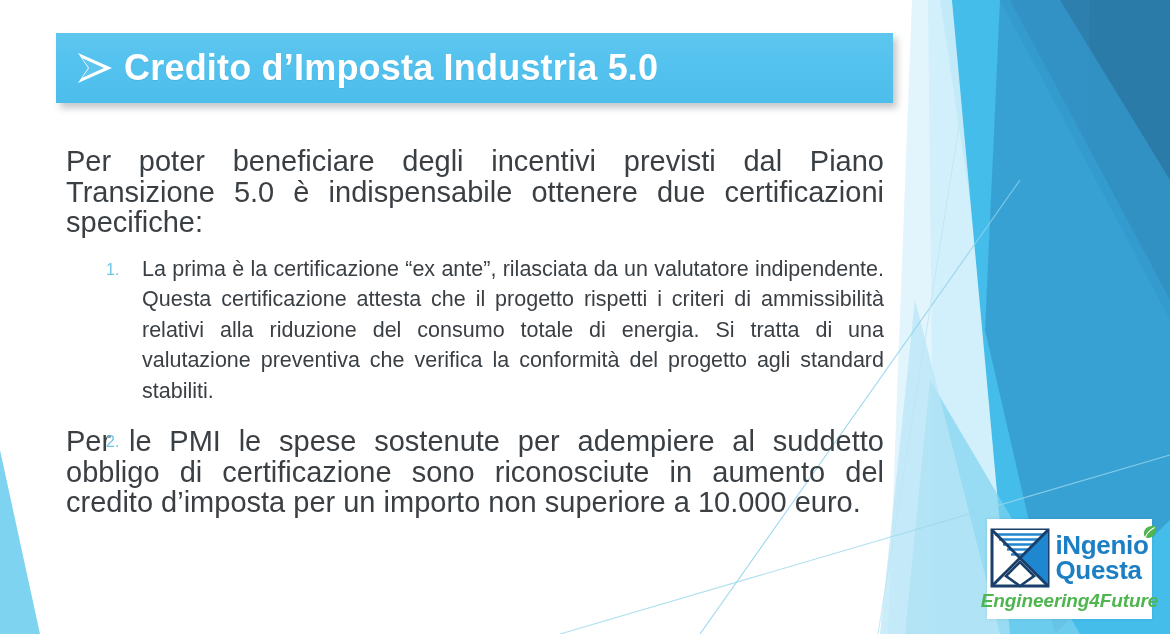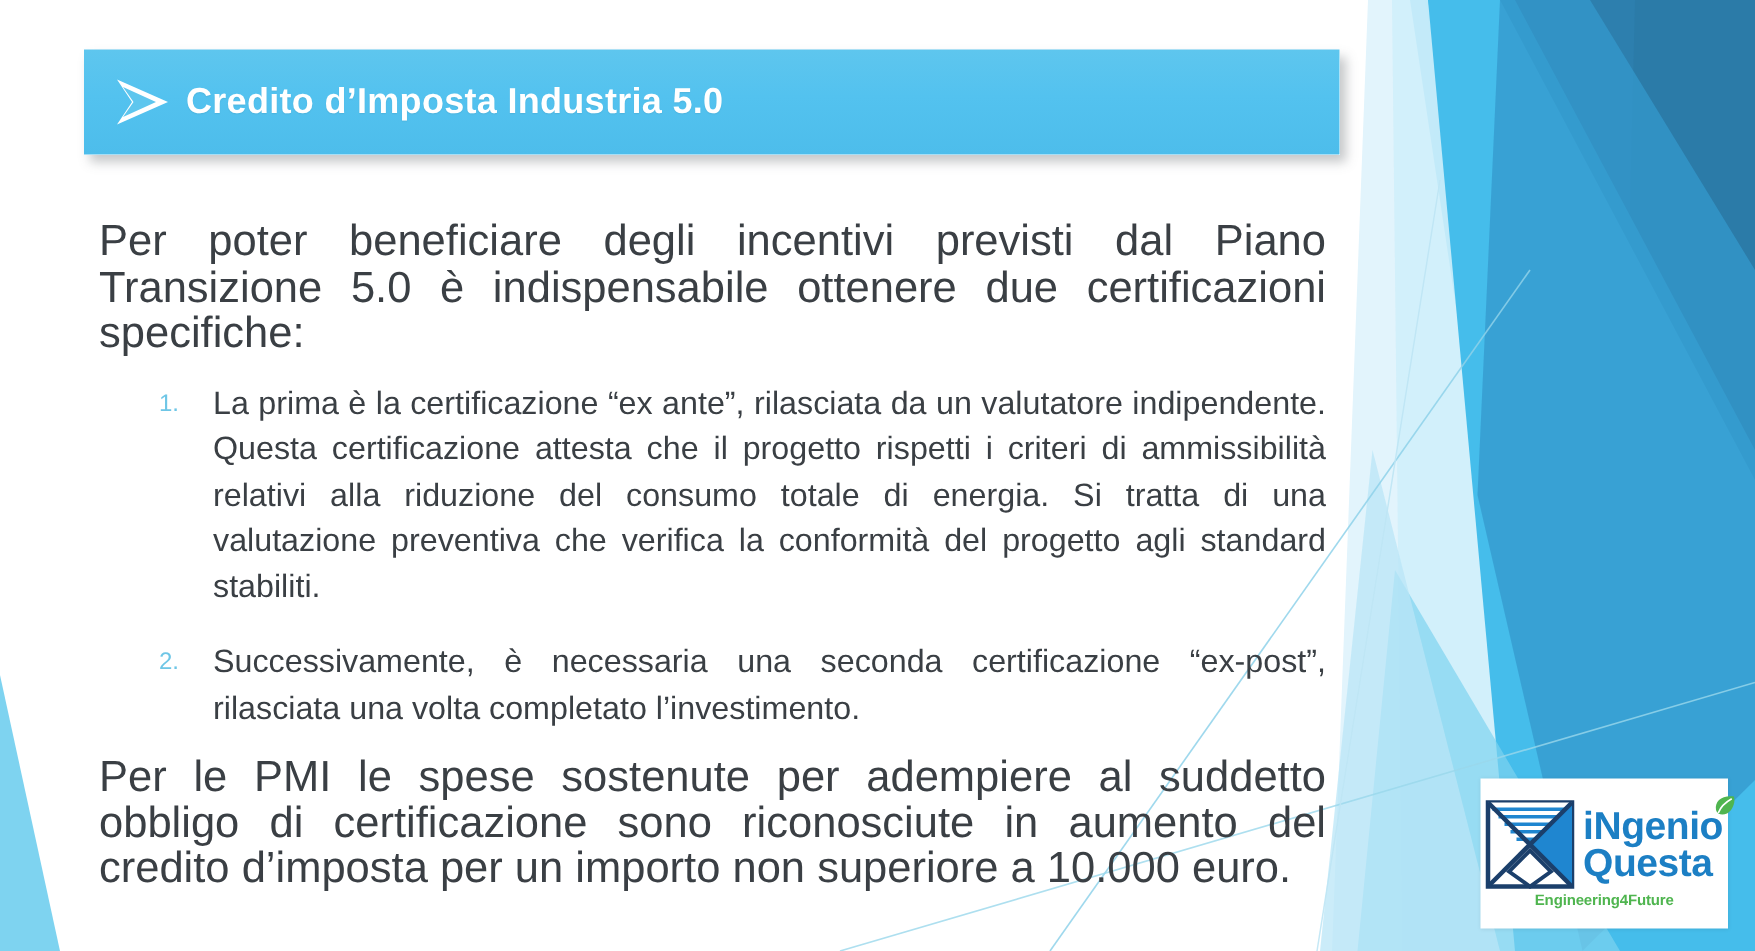--- a/index.html
+++ b/index.html
@@ -47,21 +47,21 @@
   }
   #title-chevron {
     width: 46px;
     height: 44px;
     flex: 0 0 auto;
     margin-right: 8px;
     display: block;
   }
   #title-text {
     color: #ffffff;
-    font-size: 24px;
+    font-size: 36px;
     font-weight: bold;
     letter-spacing: 0.2px;
     line-height: 1;
     white-space: nowrap;
     font-family: "Liberation Sans", sans-serif;
     text-shadow: 0 1px 1px rgba(0,0,0,0.07);
   }
 
   
   #content {
@@ -157,21 +157,22 @@
   }
   #logo-leaf {
     position: absolute;
     right: -9px;
     top: -9px;
     width: 17px;
     height: 17px;
   }
   #logo-tagline {
     color: #4fb54f;
-    font-size: 10px;
+    font-size: 19px;
+    font-style: italic;
     font-weight: bold;
     letter-spacing: -0.1px;
     margin-top: 2px;
     font-family: "Liberation Sans", sans-serif;
   }
 </style>
 </head>
 <body>
 
 <div id="slide">
@@ -211,21 +212,20 @@
 
     <p class="para">Per poter beneficiare degli incentivi previsti dal Piano Transizione 5.0 è indispensabile ottenere due certificazioni specifiche:</p>
 
     <ol class="num-list">
       <li>
         <span class="marker">1.</span>
         <span>La prima è la certificazione “ex ante”, rilasciata da un valutatore indipendente. Questa certificazione attesta che il progetto rispetti i criteri di ammissibilità relativi alla riduzione del consumo totale di energia. Si tratta di una valutazione preventiva che verifica la conformità del progetto agli standard stabiliti.</span>
       </li>
       <li>
         <span class="marker">2.</span>
-        <span>Successivamente, è necessaria una seconda certificazione “ex-post”, rilasciata una volta completato l’investimento.</span>
       </li>
     </ol>
 
     <p class="para">Per le PMI le spese sostenute per adempiere al suddetto obbligo di certificazione sono riconosciute in aumento del credito d’imposta per un importo non superiore a 10.000 euro.</p>
   </div>
 
   <div id="logo-box">
     <div id="logo-main">
       <svg id="logo-mark" viewBox="0 0 60 60" aria-hidden="true">
         <rect x="2" y="2" width="56" height="56" fill="#ffffff" stroke="#1b3f6b" stroke-width="3"></rect>

